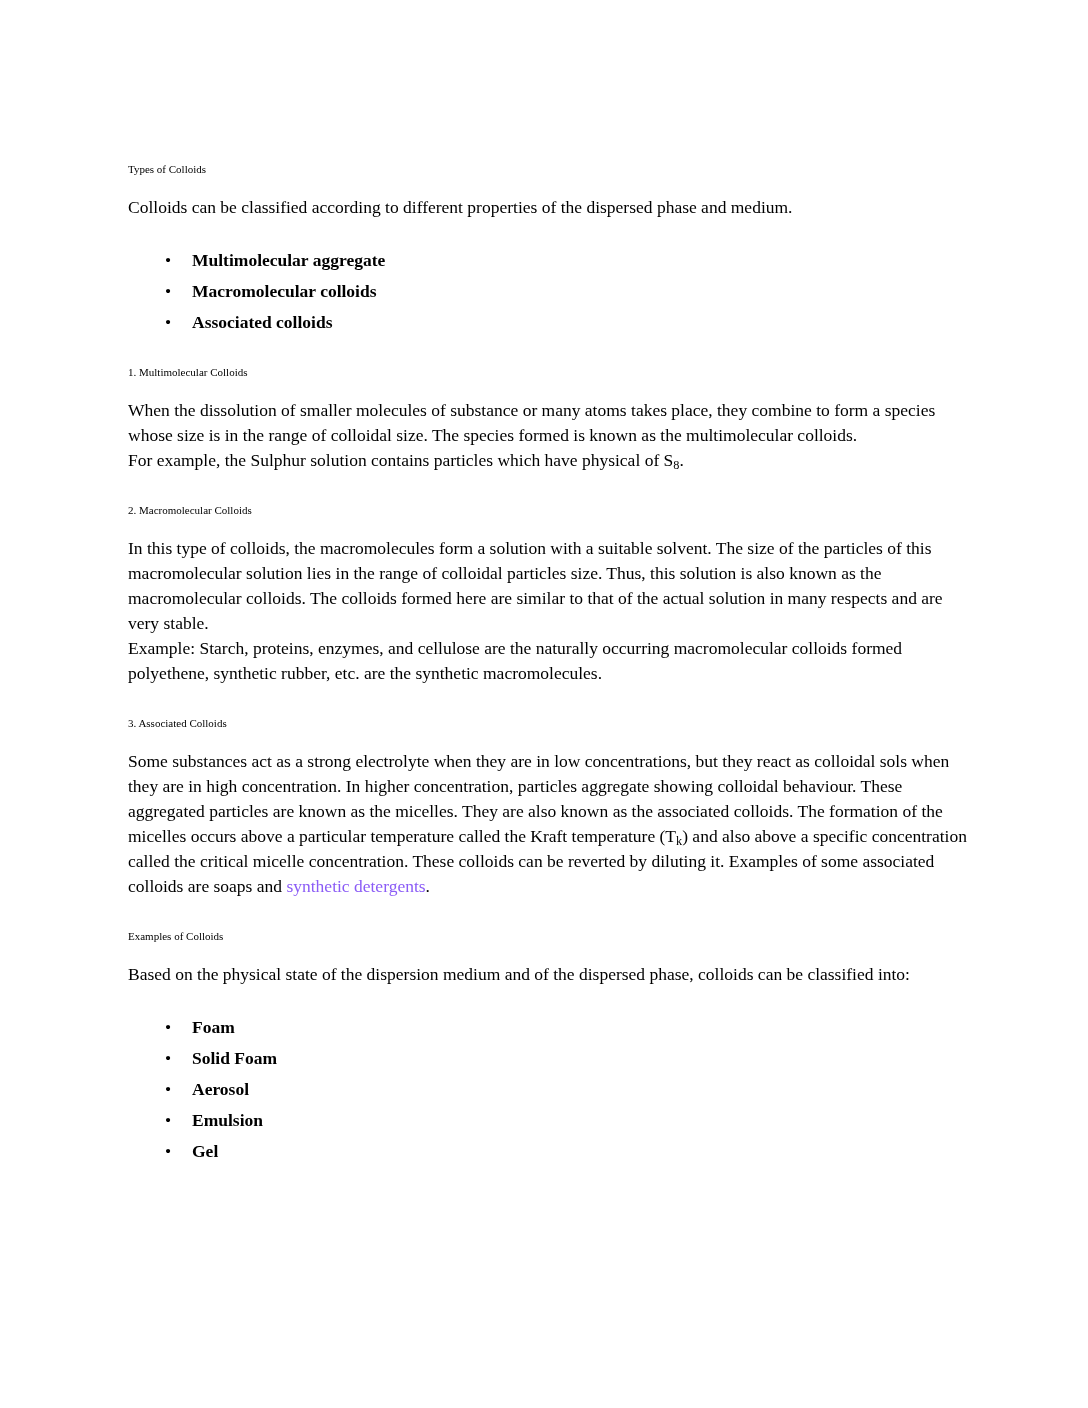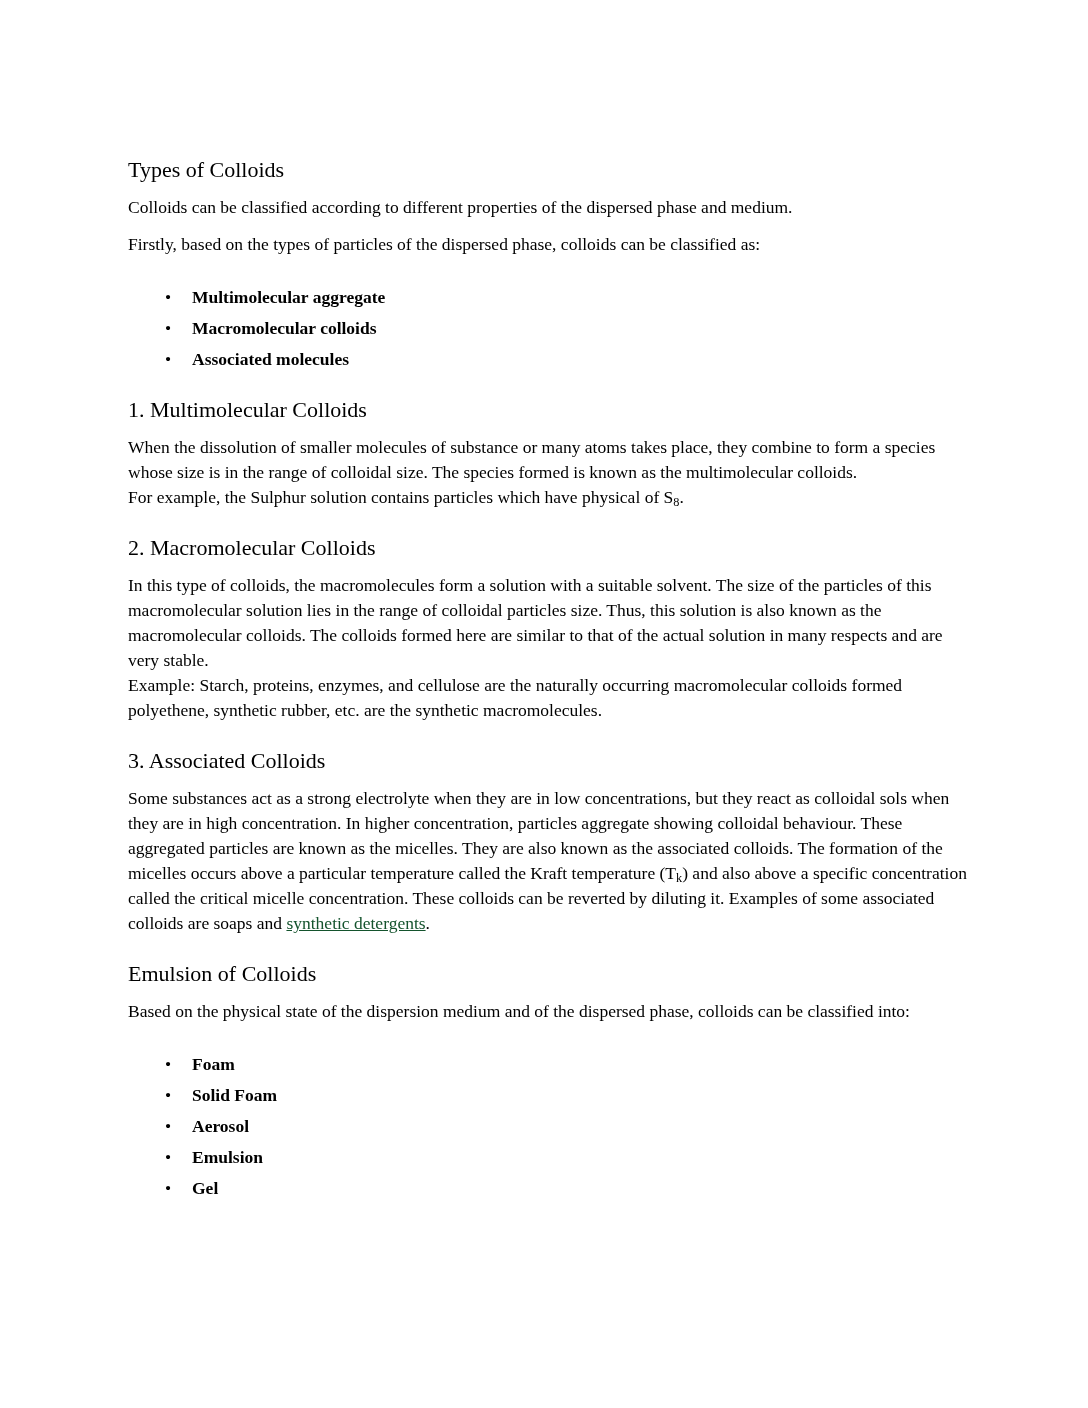--- a/index.html
+++ b/index.html
@@ -10,21 +10,21 @@
     box-sizing: border-box;
     background: #ffffff;
     color: #000000;
     font-family: "Liberation Serif", serif;
     font-size: 17.5px;
     line-height: 25px;
     padding: 157px 120px 0 128px;
     overflow: hidden;
   }
   .heading {
-    font-size: 22px;
+    font-size: 11px;
     font-weight: normal;
     margin: 25px 0 13px 0;
   }
   .heading.first { margin-top: 0; }
   p { margin: 11px 0 12px 0; }
   ul.bullet-list {
     list-style: none;
     margin: 28px 0 0 0;
     padding: 0;
   }
@@ -38,45 +38,44 @@
     position: absolute;
     left: 37px;
     top: 0;
     font-weight: normal;
   }
   sub {
     font-size: 70%;
     line-height: 0;
     vertical-align: -0.25em;
   }
-  .uline { text-decoration: underline; color: #14532d; cursor: pointer; }
+  .uline { color: #8b5cf6; cursor: pointer; }
 </style>
 </head>
 <body>
 
 <div class="page">
 
   <div class="heading first">Types of Colloids</div>
 
   <p>Colloids can be classified according to different properties of the dispersed phase and medium.</p>
 
-  <p>Firstly, based on the types of particles of the dispersed phase, colloids can be classified as:</p>
 
   <ul class="bullet-list">
     <li>
       <span class="bullet">•</span>
       <span>Multimolecular aggregate</span>
     </li>
     <li>
       <span class="bullet">•</span>
       <span>Macromolecular colloids</span>
     </li>
     <li>
       <span class="bullet">•</span>
-      <span>Associated molecules</span>
+      <span>Associated colloids</span>
     </li>
   </ul>
 
   <div class="heading">1. Multimolecular Colloids</div>
 
   <p>
     <span>When the dissolution of smaller molecules of substance or many atoms takes place, they combine to form a species whose size is in the range of colloidal size. The species formed is known as the multimolecular colloids.</span><br>
     <span>For example, the Sulphur solution contains particles which have physical of S</span><sub>8</sub><span>.</span>
   </p>
 
@@ -86,21 +85,21 @@
     <span>In this type of colloids, the macromolecules form a solution with a suitable solvent. The size of the particles of this macromolecular solution lies in the range of colloidal particles size. Thus, this solution is also known as the macromolecular colloids. The colloids formed here are similar to that of the actual solution in many respects and are very stable.</span><br>
     <span>Example: Starch, proteins, enzymes, and cellulose are the naturally occurring macromolecular colloids formed polyethene, synthetic rubber, etc. are the synthetic macromolecules.</span>
   </p>
 
   <div class="heading">3. Associated Colloids</div>
 
   <p>
     <span>Some substances act as a strong electrolyte when they are in low concentrations, but they react as colloidal sols when they are in high concentration. In higher concentration, particles aggregate showing colloidal behaviour. These aggregated particles are known as the micelles. They are also known as the associated colloids. The formation of the micelles occurs above a particular temperature called the Kraft temperature (T</span><sub>k</sub><span>) and also above a specific concentration called the critical micelle concentration. These colloids can be reverted by diluting it. Examples of some associated colloids are soaps and </span><span class="uline">synthetic detergents</span><span>.</span>
   </p>
 
-  <div class="heading">Emulsion of Colloids</div>
+  <div class="heading">Examples of Colloids</div>
 
   <p>Based on the physical state of the dispersion medium and of the dispersed phase, colloids can be classified into:</p>
 
   <ul class="bullet-list">
     <li>
       <span class="bullet">•</span>
       <span>Foam</span>
     </li>
     <li>
       <span class="bullet">•</span>

